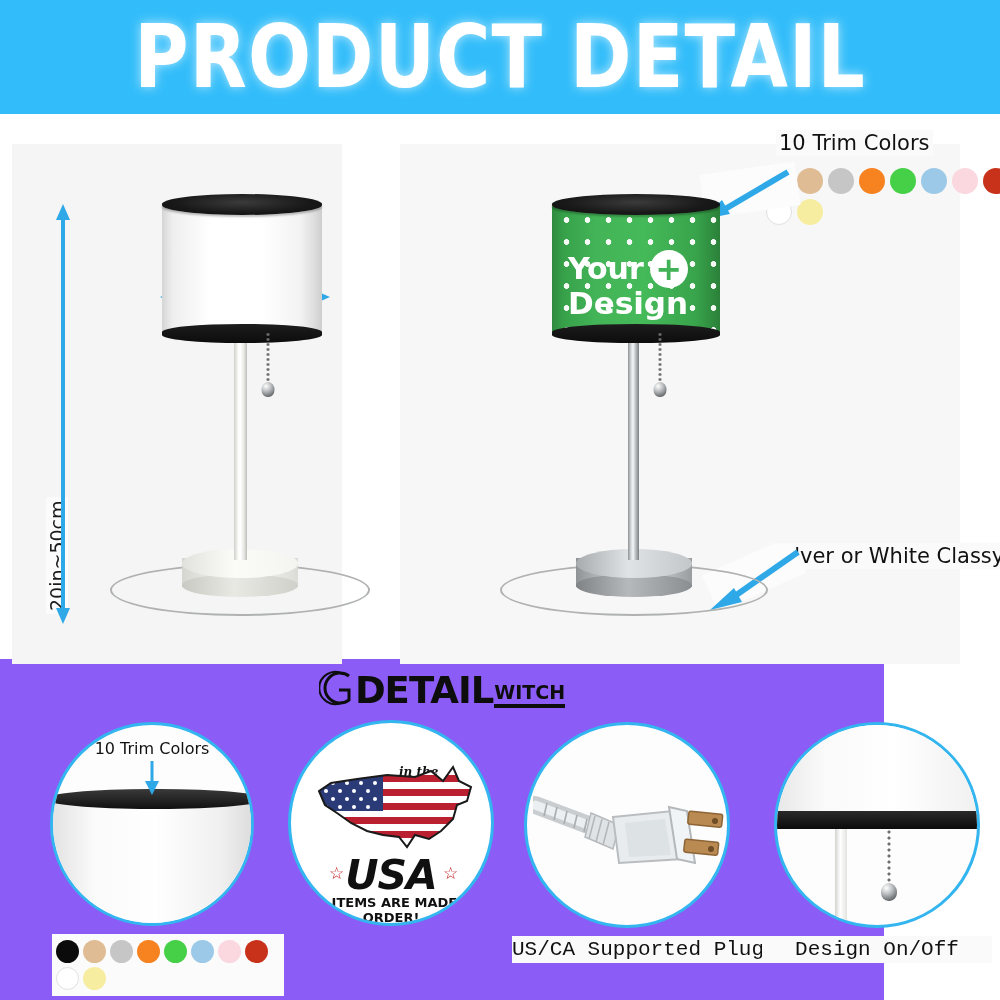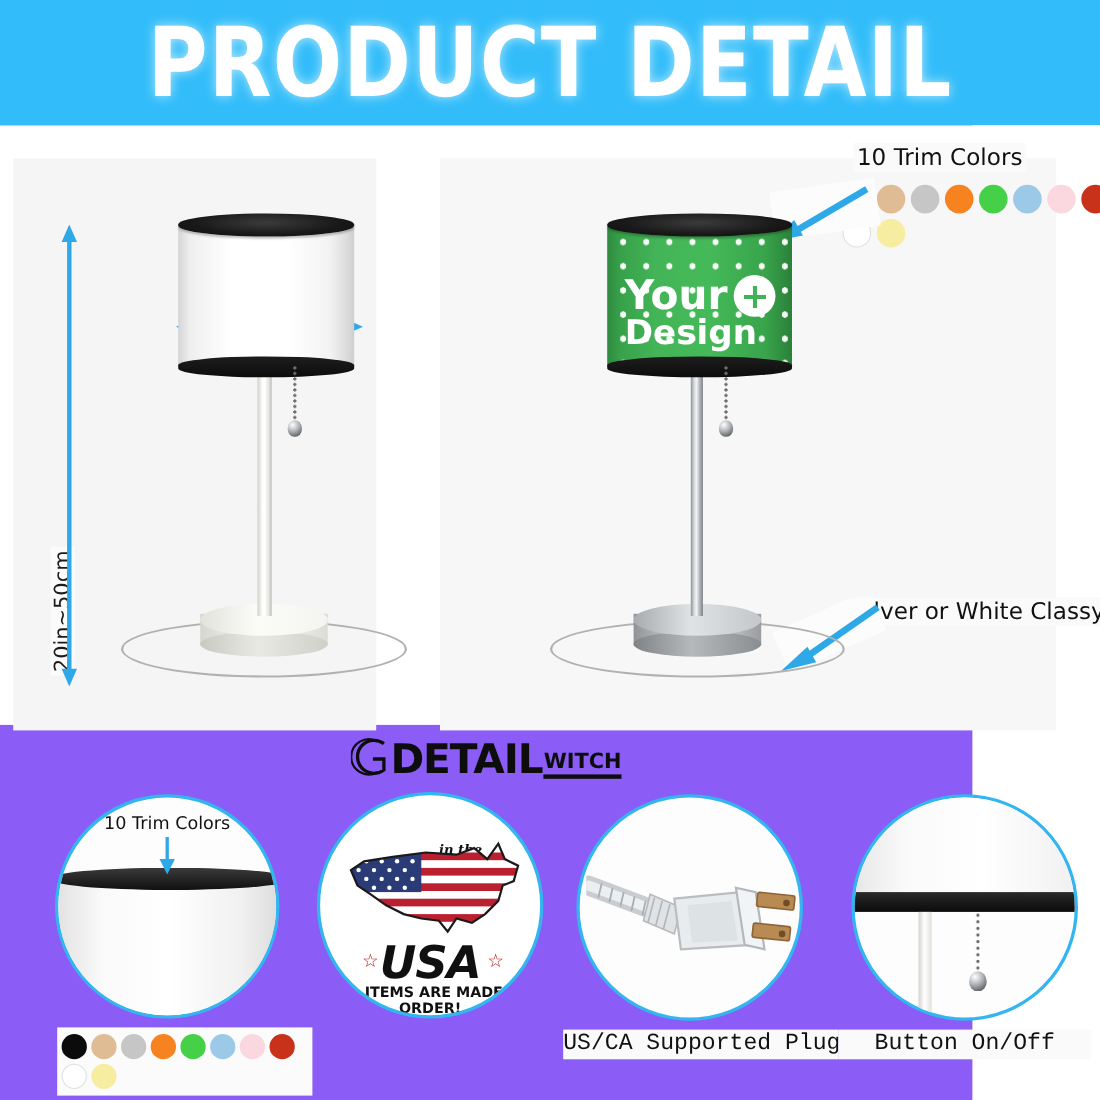--- a/index.html
+++ b/index.html
@@ -255,21 +255,21 @@
         <div class="chain-ball" style="top:50px;"></div>
       </div>
 
       <div class="shade-wrap" style="left:52px; top:0px; width:168px; height:150px;">
         <div class="shade-top-trim" style="top:0;"></div>
         <div class="shade-body shade-green" style="top:9px; height:132px;">
           <div class="dots"></div>
         </div>
         <div class="design-text" style="top:56px;">
           <div class="design-line">
-            <span style="font-size:37px;">Your</span>
+            <span style="font-size:30px;">Your</span>
             <span class="plus-badge">+</span>
           </div>
           <div class="design-line">
             <span style="font-size:31px;">Design</span>
           </div>
         </div>
         <div class="shade-bot-trim" style="top:130px;"></div>
       </div>
     </div>
 
@@ -454,16 +454,16 @@
       <div style="position:absolute; left:-10px; top:86px; width:230px; height:18px;
                   background:linear-gradient(#2a2a2a,#0b0b0b);"></div>
       <div style="position:absolute; left:58px; top:104px; width:12px; height:102px;
                   background:linear-gradient(to right,#d3d3cf,#ffffff 45%,#e2e2de);"></div>
       <div style="position:absolute; left:110px; top:104px; width:4px; height:58px;
                   background-image:radial-gradient(circle,#6e6e6e 1.3px,rgba(0,0,0,0) 1.8px);
                   background-size:4px 6px;"></div>
       <div style="position:absolute; left:104px; top:158px; width:16px; height:18px; border-radius:50% 50% 46% 46%;
                   background:radial-gradient(circle at 34% 28%,#ffffff 0%,#bcc0c2 36%,#6d7173 74%,#3f4244 100%);"></div>
     </div>
-    <div class="fcaption" style="left:0; top:214px;">Button On/Off</div>
+    <div class="fcaption" style="left:0; top:214px;">Design On/Off</div>
   </div>
 
 </div>
 
 </body></html>

